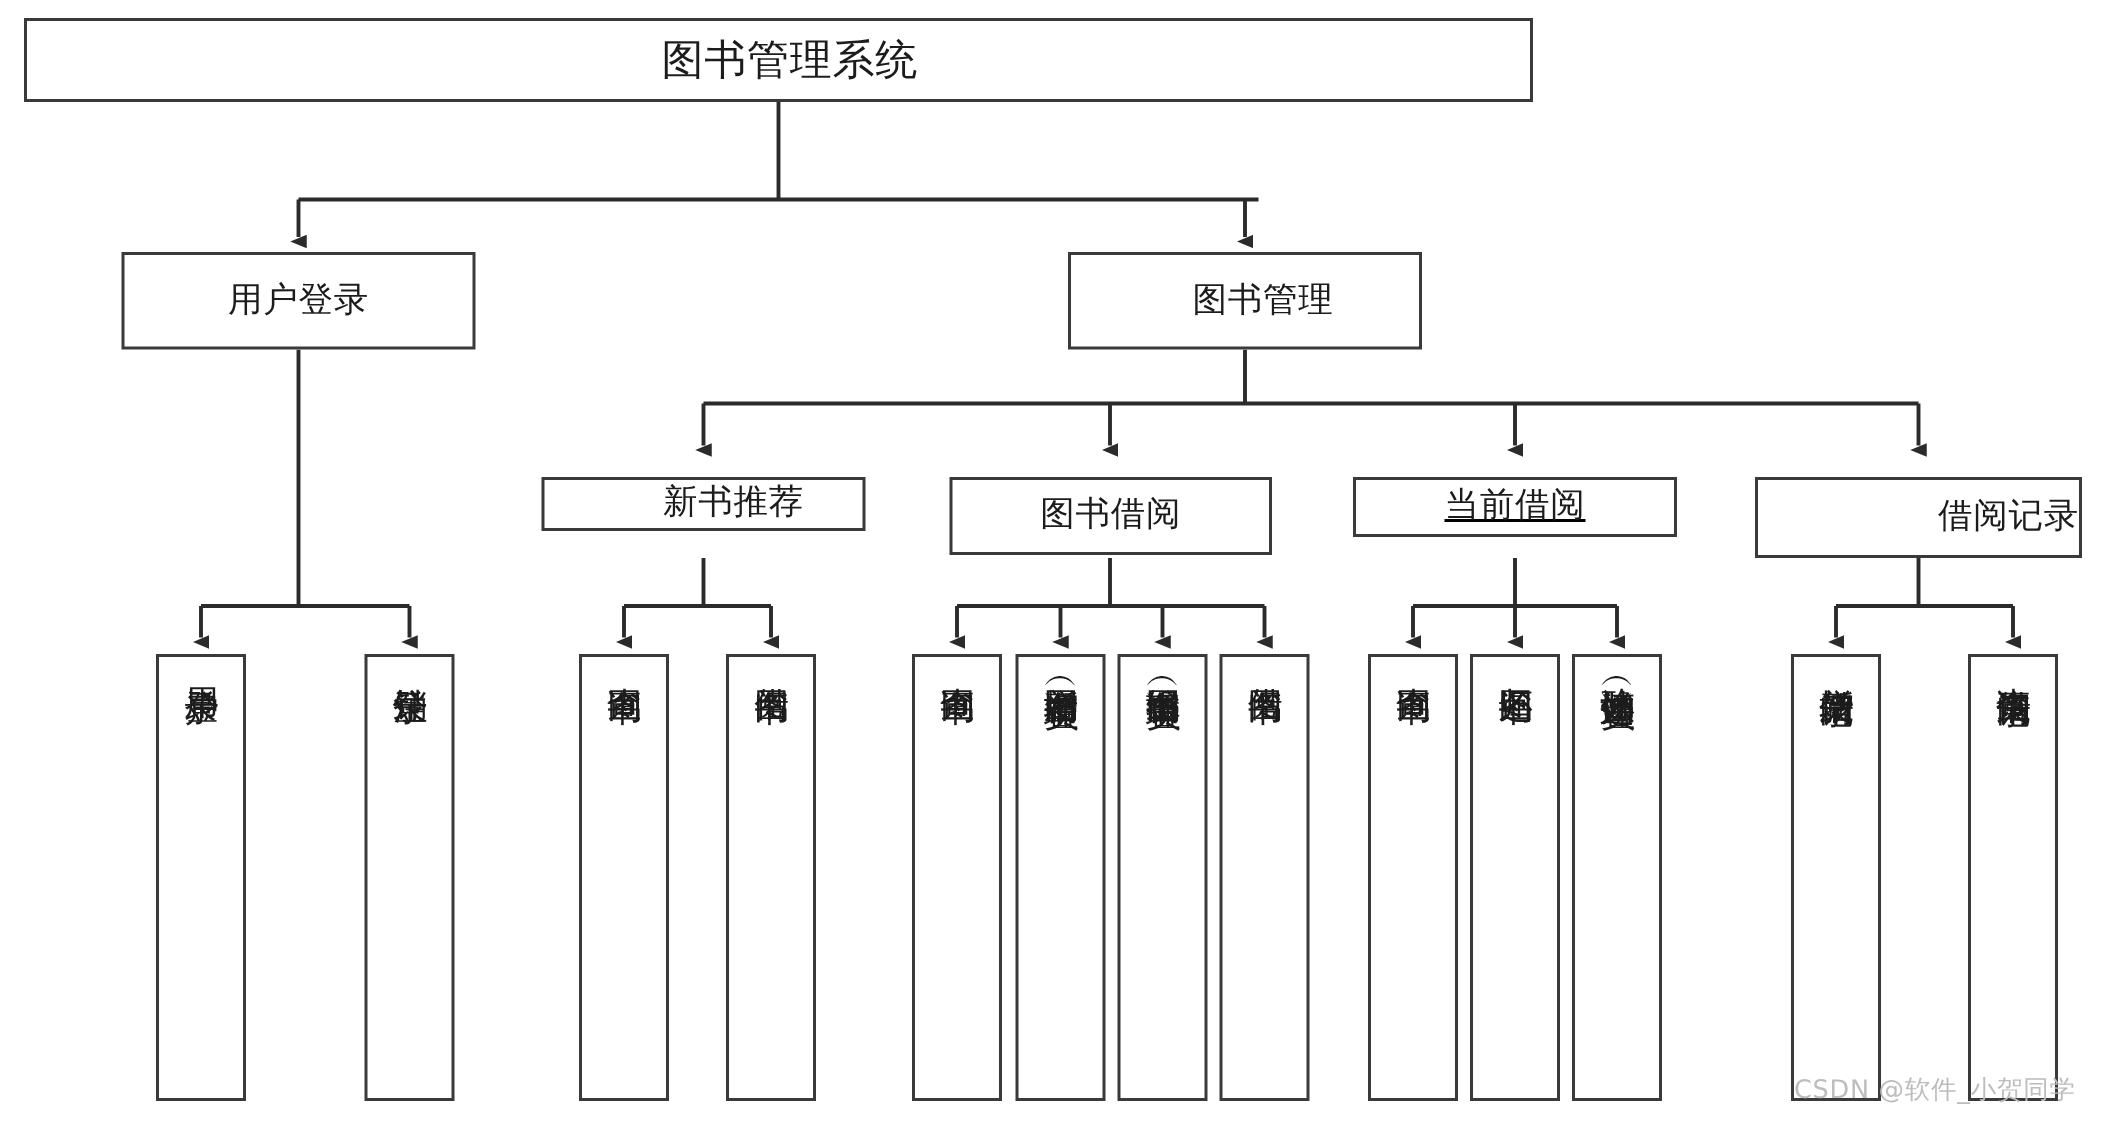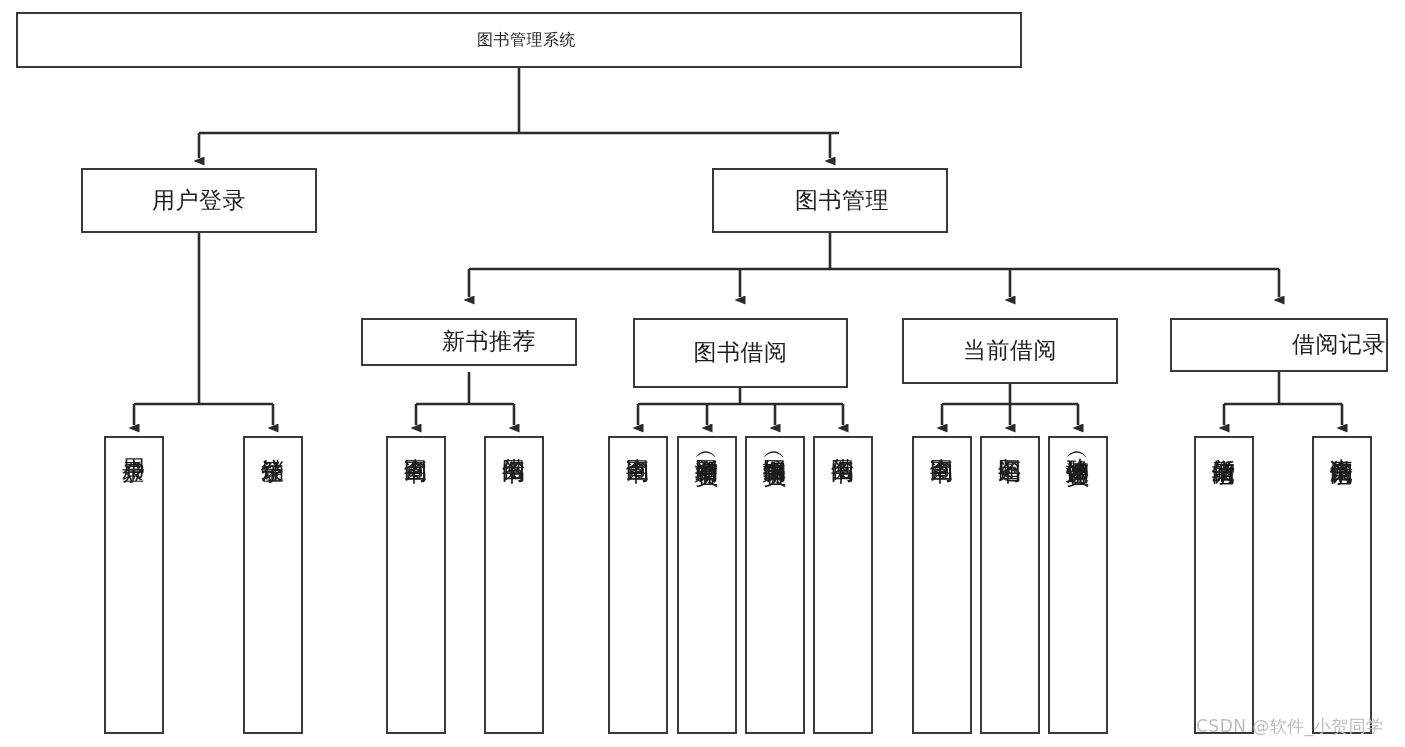--- a/index.html
+++ b/index.html
@@ -41,21 +41,21 @@
     text-align: center;
     line-height: 1.18;
     white-space: nowrap;
   }
   
   .node.horiz .label {
     font-size: 23px;
     letter-spacing: 0.5px;
   }
   .node.root .label {
-    font-size: 16px;
+    font-size: 28px;
     margin-left: 15px;
   }
   
   .node.vert {
     align-items: flex-start;
     padding-top: 2px;
   }
   .node.vert .label {
     writing-mode: vertical-rl;
     text-orientation: upright;
@@ -133,27 +133,27 @@
     <span class="label">图书管理系统</span>
   </div>
 
   <div class="node horiz" style="left:81px; top:168px; width:236px; height:65px;">
     <span class="label">用户登录</span>
   </div>
   <div class="node horiz" style="left:712px; top:168px; width:236px; height:65px;padding-left:24px;">
     <span class="label">图书管理</span>
   </div>
 
-  <div class="node horiz" style="left:361px; top:318px; width:216px; height:48px;padding-left:40px;">
+  <div class="node horiz" style="left:361px; top:318px; width:216px; height:36px;padding-left:40px;">
     <span class="label">新书推荐</span>
   </div>
-  <div class="node horiz" style="left:633px; top:318px; width:215px; height:70px;">
+  <div class="node horiz" style="left:633px; top:318px; width:215px; height:52px;">
     <span class="label">图书借阅</span>
   </div>
-  <div class="node horiz" style="left:902px; top:318px; width:216px; height:66px;">
+  <div class="node horiz" style="left:902px; top:318px; width:216px; height:40px;text-decoration:underline;">
     <span class="label">当前借阅</span>
   </div>
   <div class="node horiz" style="left:1170px; top:318px; width:218px; height:54px;justify-content:flex-end;">
     <span class="label">借阅记录</span>
   </div>
 
   <div class="node vert" style="left:104px; top:436px; width:60px; height:298px;">
     <span class="label">用户登录</span>
   </div>
   <div class="node vert" style="left:243px; top:436px; width:60px; height:298px;">

